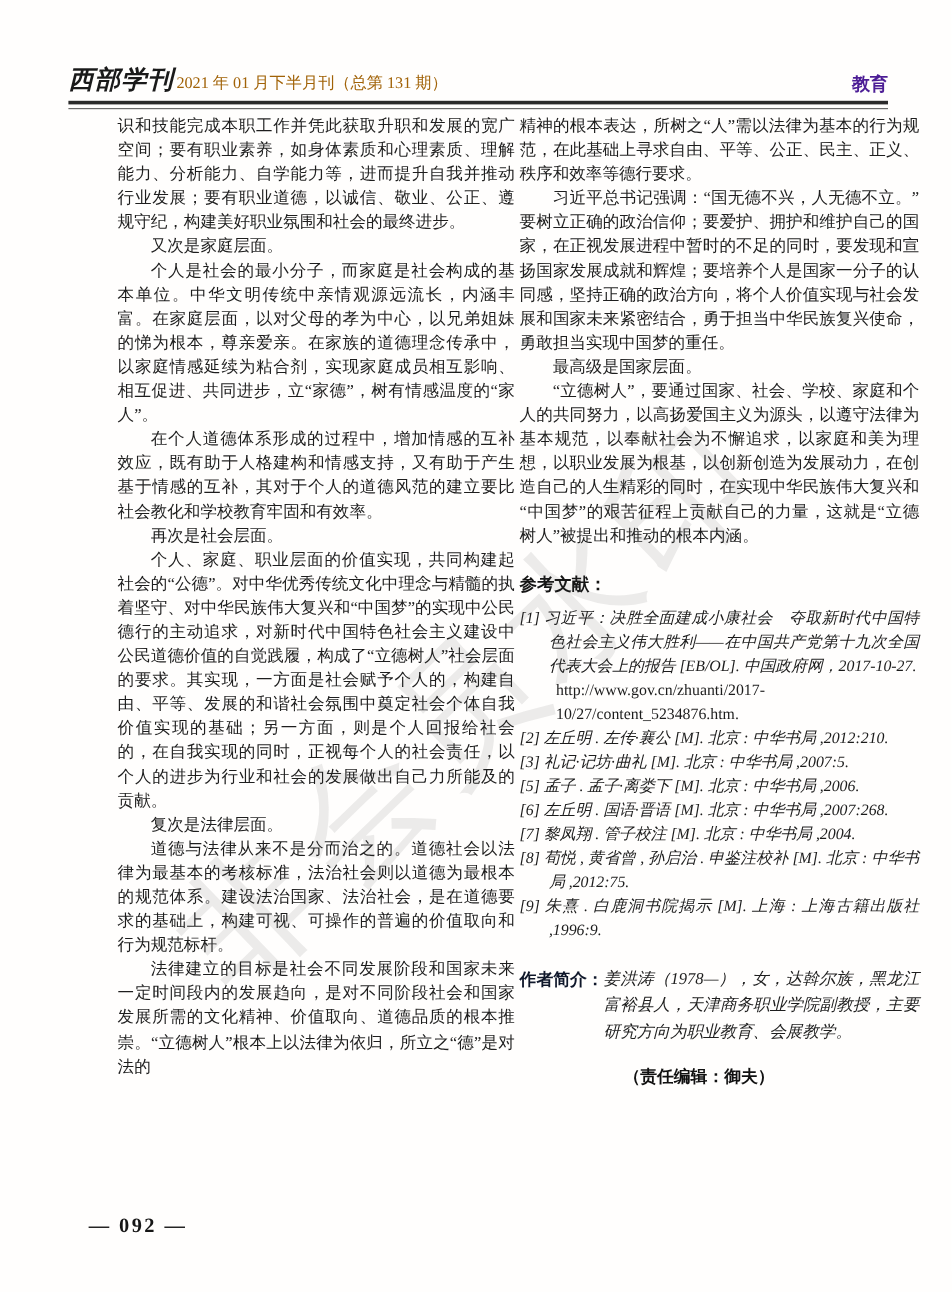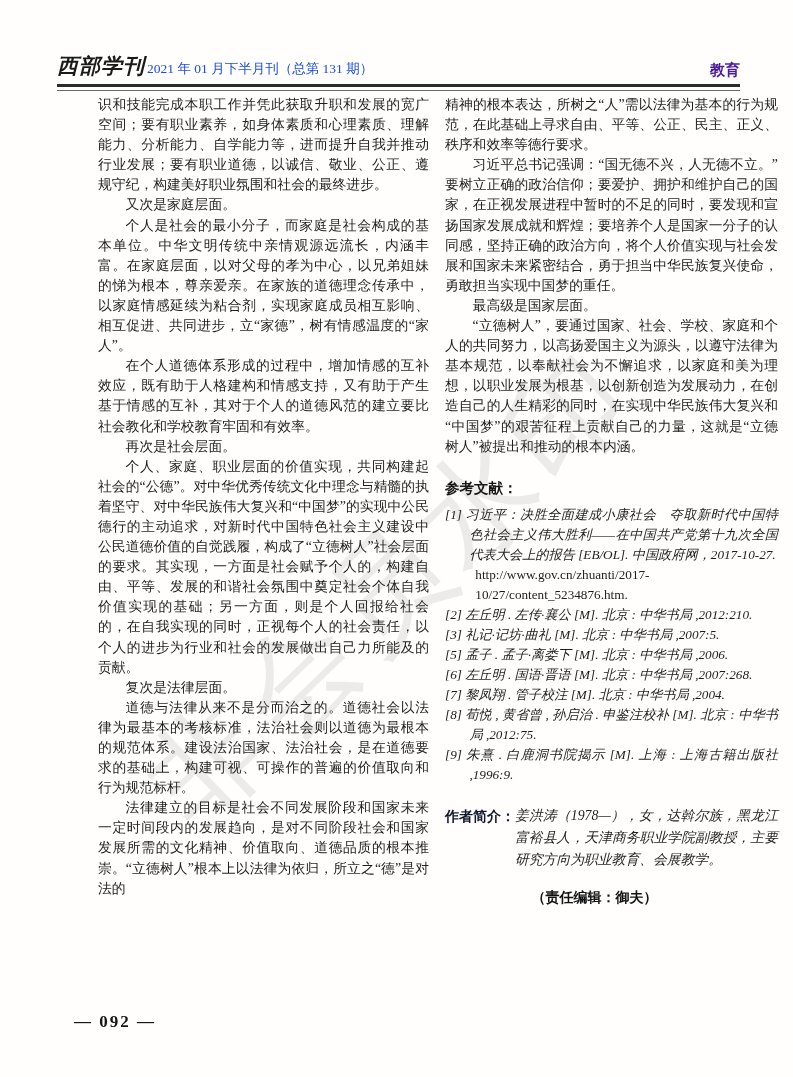--- a/index.html
+++ b/index.html
@@ -11,36 +11,36 @@
   
   .header {
     position:absolute; left:57px; right:53px; top:50px; height:30px;
     display:flex; justify-content:space-between; align-items:flex-end;
   }
   .header-left { display:flex; align-items:baseline; }
   .logo {
     font-family:"DejaVu Serif",serif; font-weight:bold; font-style:italic;
     font-size:21px; letter-spacing:1px; color:#1a1a1a; margin-right:2px;
   }
-  .issue { font-size:13.5px; color:#1d4ed8; }
+  .issue { font-size:13.5px; color:#a16207; }
   .section-label {
     font-family:"Liberation Sans","DejaVu Sans",sans-serif;
     font-weight:bold; font-size:15px; color:#4c1d95;
   }
   .header-rule {
     position:absolute; left:57px; right:53px; top:84px; height:3px;
     border-top:3px solid #2b2b2b; border-bottom:1.5px solid #6a6a6a;
   }
   
   .col {
     position:absolute; top:95px; font-size:13.8px; line-height:20.1px;
     text-align:justify; color:#1e1e1e;margin-left:38px;
   }
   .col-left  { left:60px;  width:331px; }
-  .col-right { left:407px; width:333px; }
+  .col-right { left:395px; width:333px; }
   .para { margin:0; text-indent:2em; }
   .para.continuation { text-indent:0; }
   
   .ref-heading {
     font-family:"Liberation Sans","DejaVu Sans",sans-serif;
     font-weight:bold; font-size:14.5px; color:#151515; margin:21px 0 7px 0;
   }
   .refs { font-style:italic; font-size:13.2px; line-height:20px; color:#1c1c1c; }
   .ref { margin:0; padding-left:1.85em; text-indent:-1.85em; }
   .ref.ref-url { padding-left:2.3em; text-indent:0; font-style:normal; }

